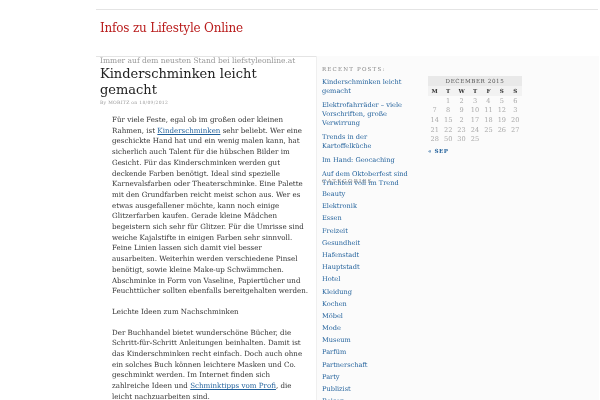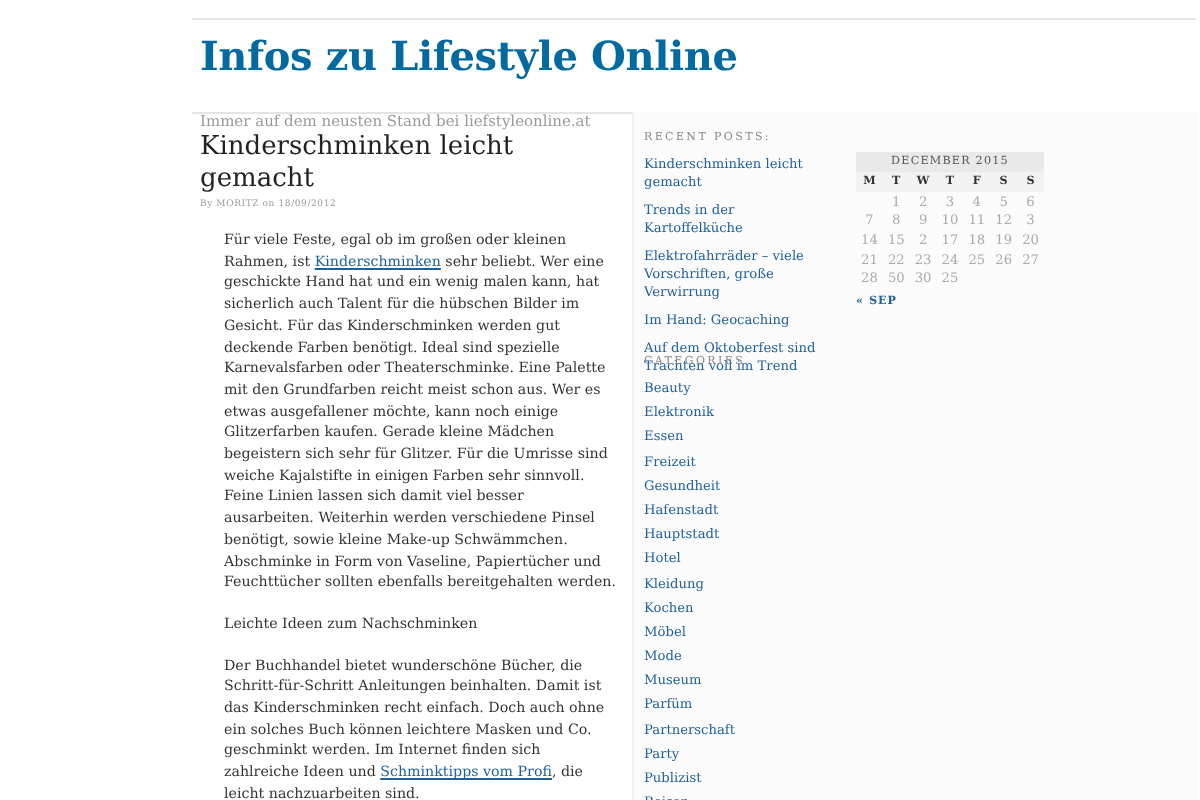--- a/index.html
+++ b/index.html
@@ -1,22 +1,22 @@
 <!DOCTYPE html>
 <html><head>
 <meta charset="utf-8">
 <style>
   html, body { margin: 0; padding: 0; background: #fff; }
   body { width: 600px; height: 400px; overflow: hidden; position: relative;
          font-family: "DejaVu Serif", serif; color: #333; }
   a { color: #1f5f9a; text-decoration: none; }
   .rule { position: absolute; left: 96px; width: 502px; height: 1px; background: #e4e4e4; }
   #header { position: absolute; left: 100px; top: 16px; }
-  #site-title { font-family: "DejaVu Serif", serif; font-weight: bold; font-size: 20px;
-                color: #0369a1; letter-spacing: -0.2px; line-height: 24px; }
+  #site-title { font-family: "DejaVu Serif", serif; font-weight: normal; font-size: 12px;
+                color: #b91c1c; letter-spacing: -0.2px; line-height: 24px; }
   #site-desc { font-size: 7.5px; color: #999; margin-top: 16px; }
   #main { position: absolute; left: 100px; top: 66px; width: 208px; }
   #post-title { font-size: 13px; color: #222; line-height: 16px; margin: 0; font-weight: normal; }
   #byline { font-size: 4.5px; color: #999; letter-spacing: 0.3px; margin-top: 2px; }
   #post-body { margin-top: 10px; font-size: 7.1px; line-height: 10.7px; color: #333; margin-left: 12px; }
   #post-body p { margin: 0 0 10px 0; }
   #sidebar { position: absolute; left: 316px; top: 56px; width: 282px; height: 344px;
              background: #fbfbfb; border-left: 1px solid #efefef; }
   .widget-title { font-size: 5.5px; letter-spacing: 1.2px; color: #888; font-variant: small-caps;
                   text-transform: uppercase; }
@@ -55,22 +55,22 @@
     <p><span>Der Buchhandel bietet wunderschöne Bücher, die Schritt-für-Schritt Anleitungen beinhalten. Damit ist das Kinderschminken recht einfach. Doch auch ohne ein solches Buch können leichtere Masken und Co. geschminkt werden. Im Internet finden sich zahlreiche Ideen und </span><a href="#" style="text-decoration:underline;">Schminktipps vom Profi</a><span>, die leicht nachzuarbeiten sind.</span></p>
 
   </div>
 </div>
 
 <div id="sidebar">
   <div id="recent">
     <div class="widget-title">Recent Posts:</div>
     <ul id="recent-list">
         <li><a href="#">Kinderschminken leicht gemacht</a></li>
+        <li><a href="#">Elektrofahrräder – viele Vorschriften, große Verwirrung</a></li>
         <li><a href="#">Trends in der Kartoffelküche</a></li>
-        <li><a href="#">Elektrofahrräder – viele Vorschriften, große Verwirrung</a></li>
         <li><a href="#">Im Hand: Geocaching</a></li>
         <li><a href="#">Auf dem Oktoberfest sind Trachten voll im Trend</a></li>
       </ul>
   </div>
 
   <div id="cats">
     <div class="widget-title">Categories</div>
     <ul id="cat-list">
         <li><a href="#">Beauty</a></li>
         <li><a href="#">Elektronik</a></li>

